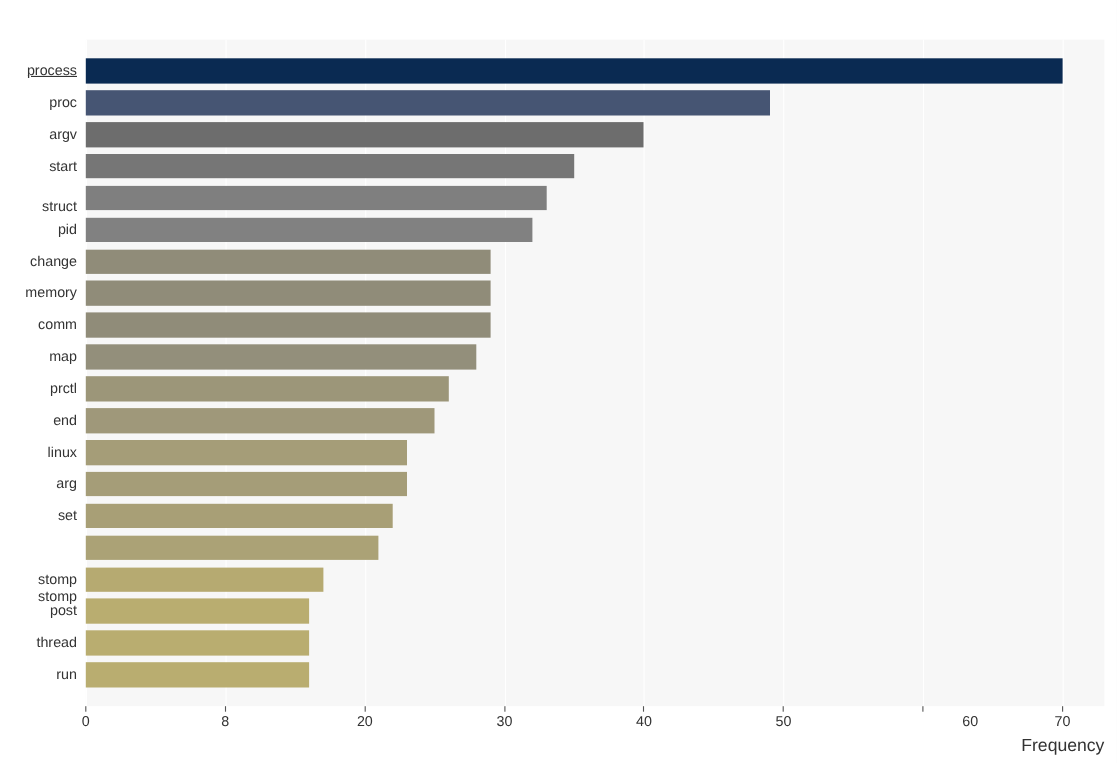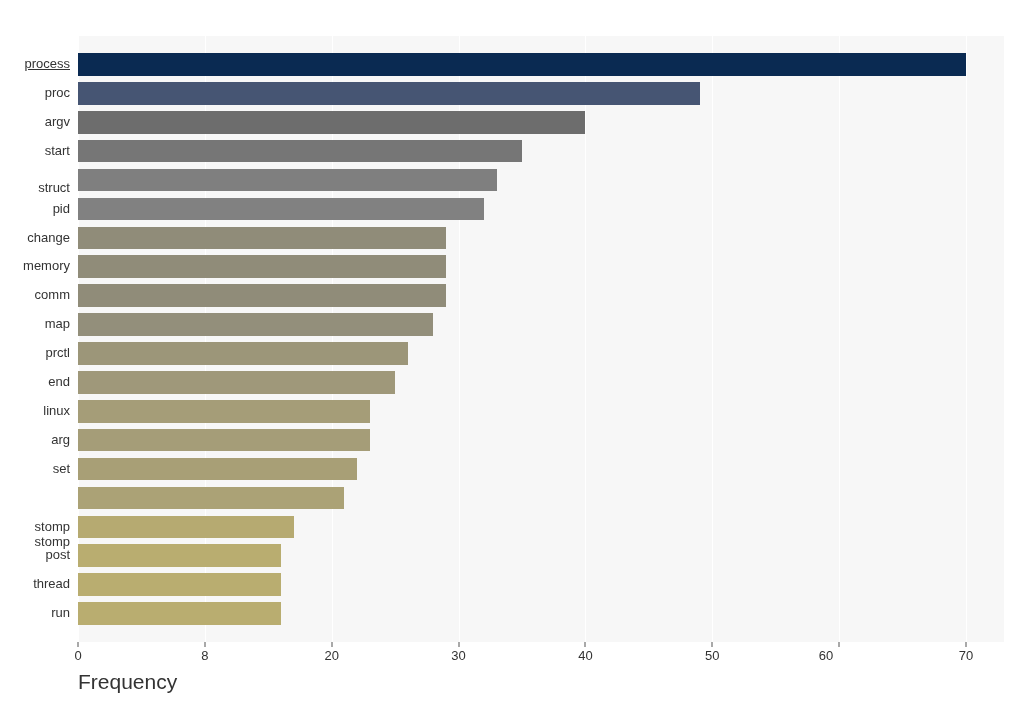--- a/index.html
+++ b/index.html
@@ -82,22 +82,22 @@
     width: 1px;
     height: 5px;
     background: #555;
     transform: translateX(-50%);
   }
   .x-label {
     position: absolute;
     top: 670px;
     left: 78px;
     width: 926px;
-    text-align: left;
-    font-size: 21px;
+    text-align: right;
+    font-size: 16px;
     color: #333;
   }
 </style>
 </head>
 <body>
 
 <div class="chart-container">
 
   <div class="plot-area">
     <div class="grid-lines">
@@ -203,19 +203,19 @@
       <div class="x-tick" style="left: 204.849px;">8</div>
       <div class="x-tick-mark" style="left: 331.699px;"></div>
       <div class="x-tick" style="left: 331.699px;">20</div>
       <div class="x-tick-mark" style="left: 458.548px;"></div>
       <div class="x-tick" style="left: 458.548px;">30</div>
       <div class="x-tick-mark" style="left: 585.397px;"></div>
       <div class="x-tick" style="left: 585.397px;">40</div>
       <div class="x-tick-mark" style="left: 712.247px;"></div>
       <div class="x-tick" style="left: 712.247px;">50</div>
       <div class="x-tick-mark" style="left: 839.096px;"></div>
-      <div class="x-tick" style="left: 826px; text-align: center;">60</div>
+      <div class="x-tick" style="left: 882px; text-align: center;">60</div>
       <div class="x-tick-mark" style="left: 965.945px;"></div>
       <div class="x-tick" style="left: 965.945px;">70</div>
     </div>
 
   <div class="x-label">Frequency</div>
 </div>
 
 </body></html>

